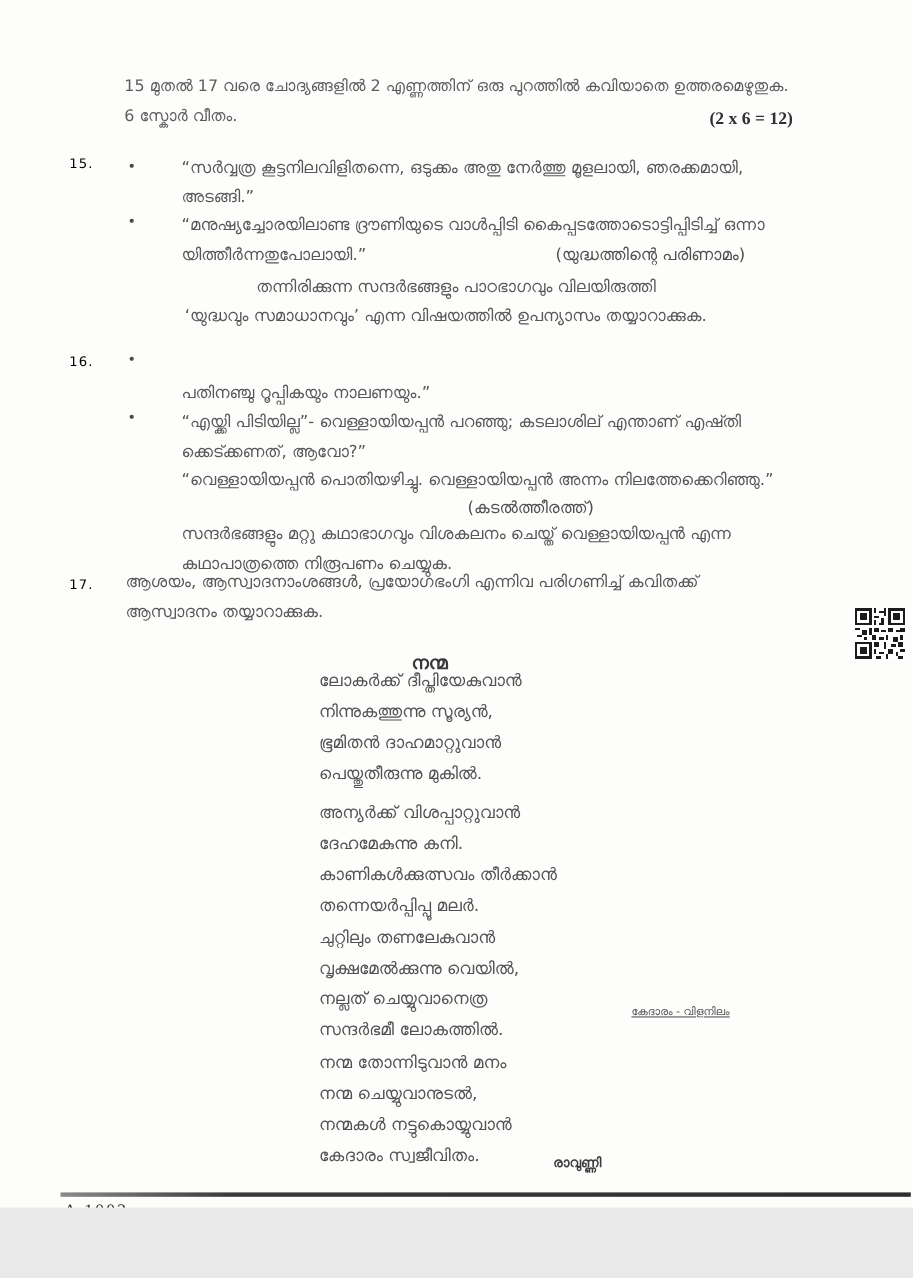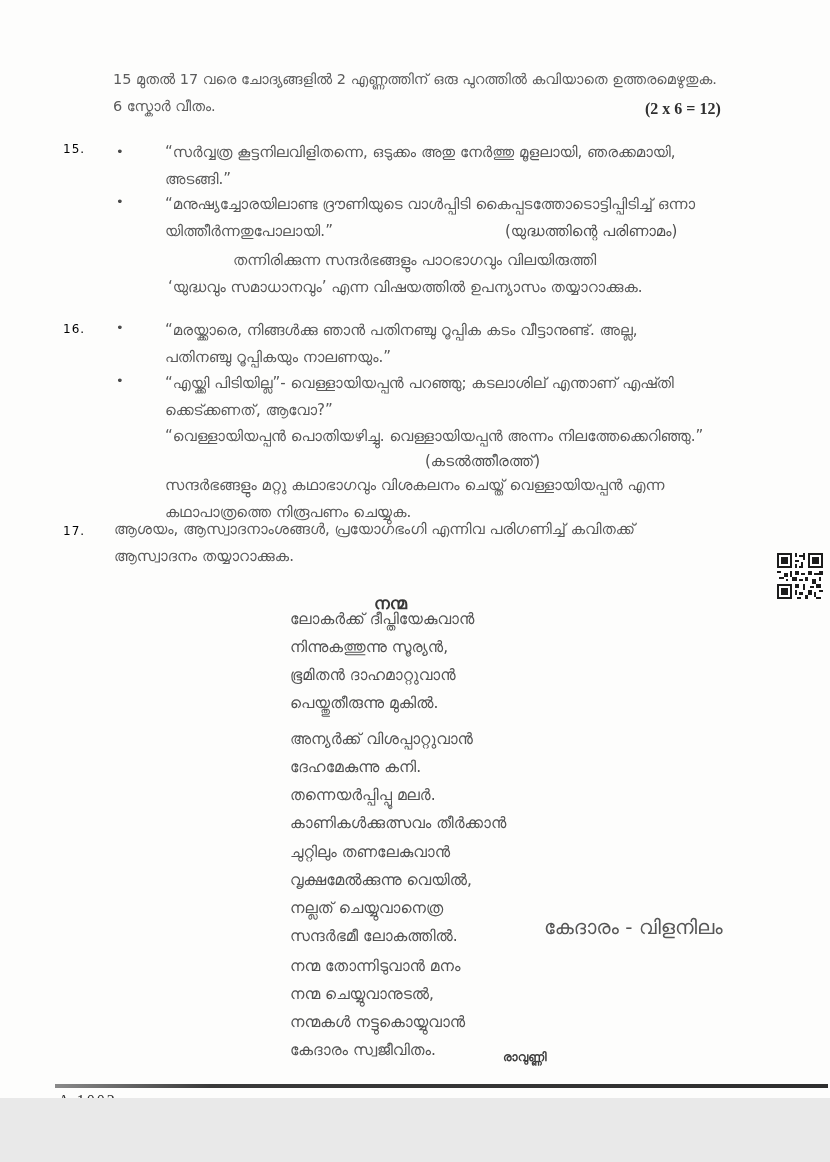--- a/index.html
+++ b/index.html
@@ -13,21 +13,21 @@
   .instr1{left:113px;top:69px;font-size:14.5px;color:#5c5c5c;}
   .instr2{left:113px;top:96px;font-size:14.5px;color:#5c5c5c;text-align:right;}
   .marks{left:645px;top:99px;font-family:"Liberation Serif",serif;font-weight:bold;font-size:16px;color:#303030;}
   .qnum{position:absolute;left:63px;font-size:12px;color:#000000;letter-spacing:1px;}
   .bullet{position:absolute;left:116px;font-size:13px;color:#4a4a4a;}
   .body{left:165px;}
   .annot{color:#4f4f4f;}
   .poem-title{position:absolute;left:374px;top:593px;font-size:17px;font-weight:bold;color:#383838;}
   .stanza{position:absolute;left:290px;font-size:15.5px;color:#525252;}
   .stanza div{height:28px;white-space:nowrap;}
-  .gloss{position:absolute;left:544px;top:915px;font-size:20px;color:#555;}
+  .gloss{position:absolute;left:574px;top:915px;font-size:10px;color:#555;text-decoration:underline;}
   .author{position:absolute;left:503px;top:1050px;font-size:12px;font-weight:600;color:#3d3d3d;}
   .footer-rule{position:absolute;left:55px;top:1084px;width:773px;height:3.5px;
     background:linear-gradient(90deg,#8a8a8a,#3a3a3a 20%,#2e2e2e);border:none;}
   .footer-code{position:absolute;left:58px;top:1092px;font-family:"Liberation Serif",serif;font-size:16px;color:#2f2f2f;letter-spacing:2px;}
   .footer-page{position:absolute;left:752px;top:1097px;font-family:"Liberation Serif",serif;font-weight:bold;font-size:15px;color:#2f2f2f;}
   .qr{position:absolute;left:777px;top:551px;width:46px;height:50px;}
   .speck{position:absolute;width:4px;height:4px;border-radius:50%;background:#9a9a9a;opacity:.55;}
 </style>
 </head>
 <body>
@@ -44,21 +44,20 @@
   <div class="l body" style="top:169px">അടങ്ങി.”</div>
   <span class="bullet" style="top:194px">•</span>
   <div class="l body" style="top:194px">“മനുഷ്യച്ചോരയിലാണ്ട ദ്രൗണിയുടെ വാൾപ്പിടി കൈപ്പടത്തോടൊട്ടിപ്പിടിച്ച് ഒന്നാ</div>
   <div class="l body" style="top:221px">യിത്തീർന്നതുപോലായി.”</div>
   <div class="l annot" style="left:505px;top:221px">(യുദ്ധത്തിന്റെ പരിണാമം)</div>
   <div class="l" style="left:233px;top:250px">തന്നിരിക്കുന്ന സന്ദർഭങ്ങളും പാഠഭാഗവും വിലയിരുത്തി</div>
   <div class="l" style="left:168px;top:277px">‘യുദ്ധവും സമാധാനവും’ എന്ന വിഷയത്തിൽ ഉപന്യാസം തയ്യാറാക്കുക.</div>
 
   <div class="qnum" style="top:322px">16.</div>
   <span class="bullet" style="top:320px">•</span>
-  <div class="l body" style="top:320px">“മരയ്ക്കാരെ, നിങ്ങൾക്കു ഞാൻ പതിനഞ്ചു റൂപ്പിക കടം വീട്ടാനുണ്ട്. അല്ല,</div>
   <div class="l body" style="top:347px">പതിനഞ്ചു റൂപ്പികയും നാലണയും.”</div>
   <span class="bullet" style="top:373px">•</span>
   <div class="l body" style="top:373px">“എയ്ക്കി പിടിയില്ല”- വെള്ളായിയപ്പൻ പറഞ്ഞു; കടലാശില് എന്താണ് എഷ്തി</div>
   <div class="l body" style="top:400px">ക്കെട്ക്കണത്, ആവോ?”</div>
   <div class="l body" style="top:426px">“വെള്ളായിയപ്പൻ പൊതിയഴിച്ചു. വെള്ളായിയപ്പൻ അന്നം നിലത്തേക്കെറിഞ്ഞു.”</div>
   <div class="l annot" style="left:425px;top:451px">(കടൽത്തീരത്ത്)</div>
   <div class="l body" style="top:475px">സന്ദർഭങ്ങളും മറ്റു കഥാഭാഗവും വിശകലനം ചെയ്ത് വെള്ളായിയപ്പൻ എന്ന</div>
   <div class="l body" style="top:502px">കഥാപാത്രത്തെ നിരൂപണം ചെയ്യുക.</div>
 
   <div class="qnum" style="top:524px">17.</div>
@@ -70,22 +69,22 @@
   <div class="stanza" style="top:610px">
     <div>ലോകർക്ക് ദീപ്തിയേകുവാൻ</div>
     <div>നിന്നുകത്തുന്നു സൂര്യൻ,</div>
     <div>ഭൂമിതൻ ദാഹമാറ്റുവാൻ</div>
     <div>പെയ്തുതീരുന്നു മുകിൽ.</div>
   </div>
 
   <div class="stanza" style="top:730px">
     <div>അന്യർക്ക് വിശപ്പാറ്റുവാൻ</div>
     <div>ദേഹമേകുന്നു കനി.</div>
+    <div>കാണികൾക്കുത്സവം തീർക്കാൻ</div>
     <div>തന്നെയർപ്പിപ്പൂ മലർ.</div>
-    <div>കാണികൾക്കുത്സവം തീർക്കാൻ</div>
   </div>
 
   <div class="stanza" style="top:843px">
     <div>ചുറ്റിലും തണലേകുവാൻ</div>
     <div>വൃക്ഷമേൽക്കുന്നു വെയിൽ,</div>
     <div>നല്ലത് ചെയ്യുവാനെത്ര</div>
     <div>സന്ദർഭമീ ലോകത്തിൽ.</div>
   </div>
 
   <div class="gloss">കേദാരം - വിളനിലം</div>

